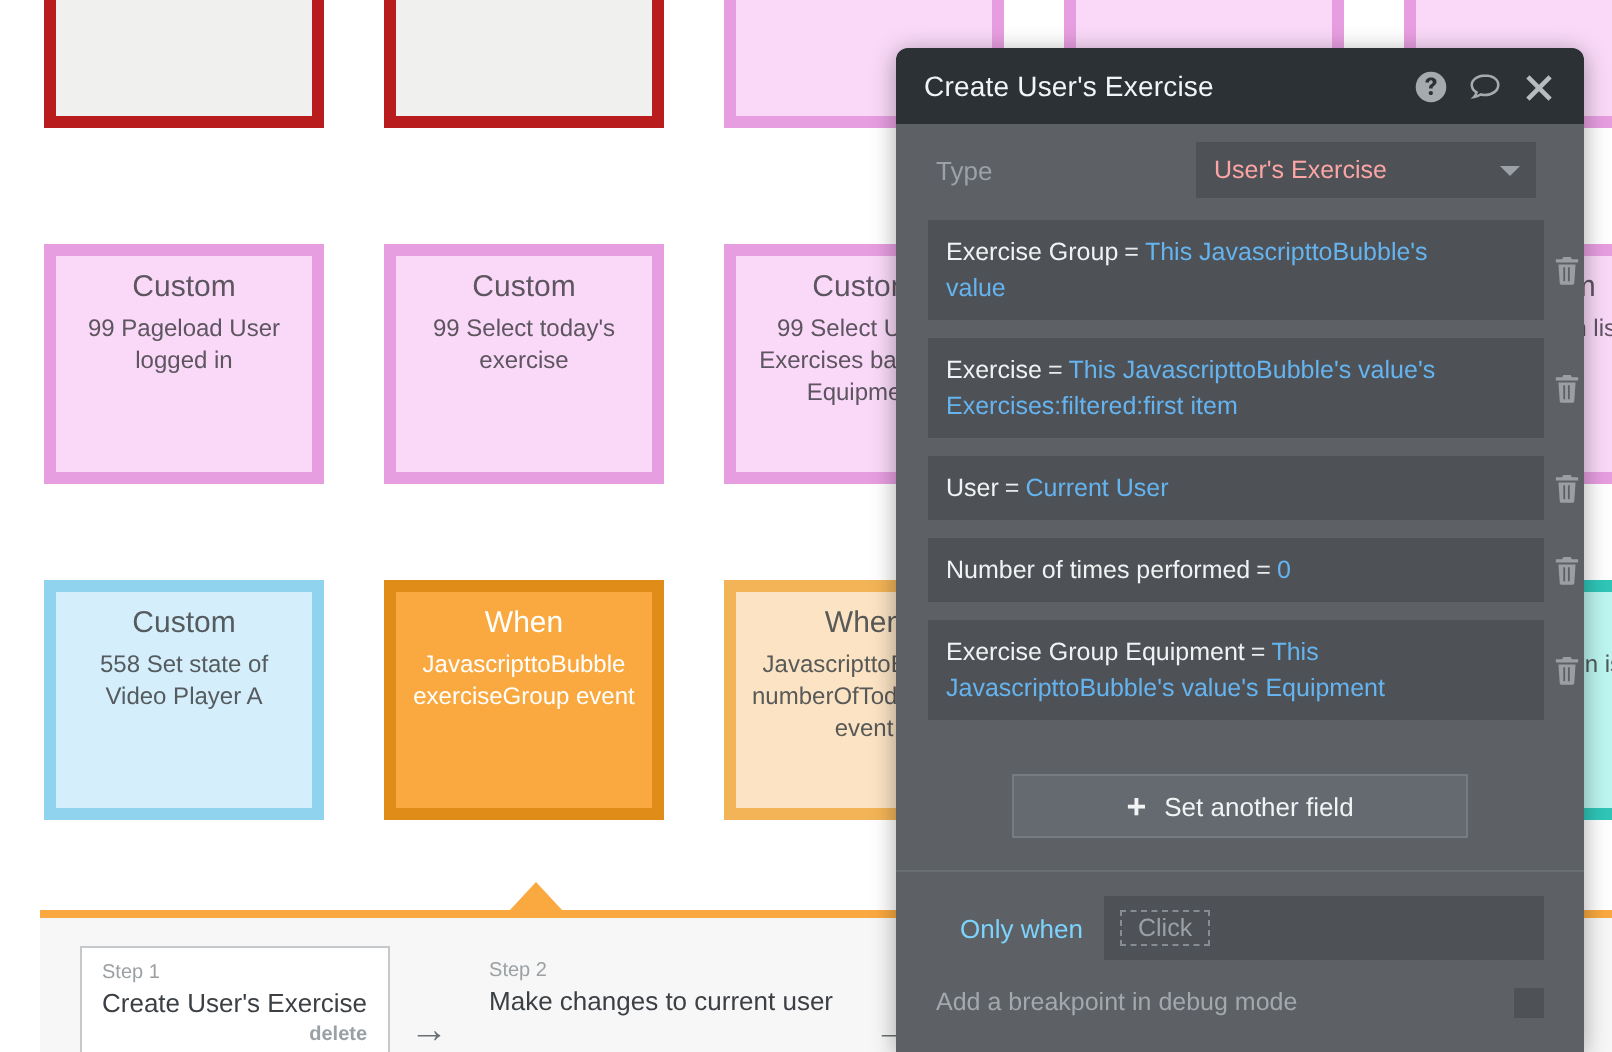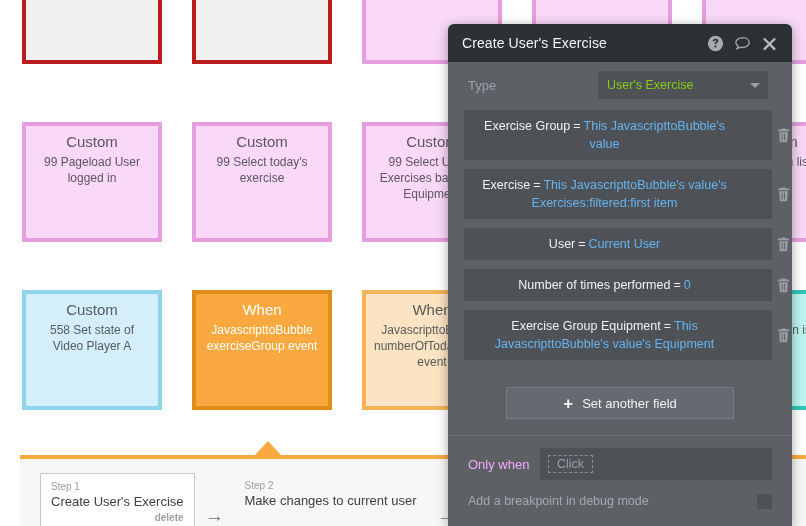--- a/index.html
+++ b/index.html
@@ -8,21 +8,21 @@
     background:#ffffff;
     font-family:"Liberation Sans", sans-serif;
     -webkit-font-smoothing:antialiased;
   }
 
   
   #canvas{position:absolute;left:0;top:0;width:806px;height:526px;background:#ffffff;}
 
   .wf-card{
     position:absolute;box-sizing:border-box;
-    border:4px solid #b91c1c;
+    border:6px solid #b91c1c;
     background:#f0f0ef;
     text-align:center;
     padding-top:6px;
   }
   .wf-title{font-size:15px;color:#54585c;line-height:20px;margin:0 0 2px 0;}
   .wf-sub{font-size:12px;color:#54585c;line-height:16px;padding:0 8px;}
 
   .wf-card.pink{background:#f9d9f7;border-color:#e79ee0;}
   .wf-card.pink .wf-title,.wf-card.pink .wf-sub{color:#5d5560;}
   .wf-card.blue{background:#d4eefb;border-color:#8fd3ee;}
@@ -79,24 +79,24 @@
   #dlg-body{
     background:#5d6166;padding:0;height:464px;box-sizing:border-box;position:relative;
   }
 
   .type-row{display:flex;align-items:center;height:46px;padding:0 24px 0 20px;}
   .type-label{color:#9ba1a6;font-size:13px;flex:1;}
   .select{
     width:170px;height:28px;background:#4e5256;display:flex;align-items:center;
     padding:0 8px 0 9px;box-sizing:border-box;
   }
-  .select-val{flex:1;color:#84cc16;font-size:12.5px;}
+  .select-val{flex:1;color:#fca5a5;font-size:12.5px;}
   .caret{width:0;height:0;border-left:5px solid transparent;border-right:5px solid transparent;border-top:5px solid #9ba1a6;}
 
-  .fields{padding:2px 20px 12px 16px;text-align:center;}
+  .fields{padding:2px 20px 12px 16px;}
   .field-row{
     position:relative;background:#4e5256;margin-bottom:9px;
     padding:7px 36px 7px 9px;box-sizing:border-box;min-height:26px;
   }
   .field-txt{font-size:12.5px;line-height:18px;color:#f0f2f3;}
   .field-txt .val{color:#65b4f0;}
   .field-txt .eq{color:#e9ebec;padding:0 3px;}
   .trash{
     position:absolute;right:-18px;top:50%;transform:translateY(-50%);
     width:13px;height:15px;opacity:.45;
@@ -106,21 +106,21 @@
   #set-another{
     width:228px;height:32px;background:#646a6f;border:1px solid #767c81;
     display:flex;align-items:center;justify-content:center;gap:9px;
     color:#f1f3f4;font-size:13px;box-sizing:border-box;cursor:pointer;
   }
   .plus{font-size:17px;font-weight:bold;line-height:17px;}
 
   .dlg-divider{height:1px;background:#6a6f74;margin:0;}
 
   .onlywhen-row{display:flex;align-items:center;padding:12px 20px 0 20px;}
-  .ow-label{color:#f0abfc;font-size:13px;width:72px;}
+  .ow-label{color:#7dd3fc;font-size:13px;width:72px;margin-left:12px;}
   .ow-input{
     flex:1;height:28px;background:#4e5256;display:flex;align-items:center;padding:16px 8px;
     box-sizing:border-box;
   }
   .ow-chip{
     border:1px dashed #868c91;color:#9aa0a5;font-size:12.5px;padding:1px 8px;
   }
 
   .bp-row{display:flex;align-items:flex-start;padding:14px 20px 0 20px;}
   .bp-label{flex:1;color:#a3a8ad;font-size:12.5px;}

